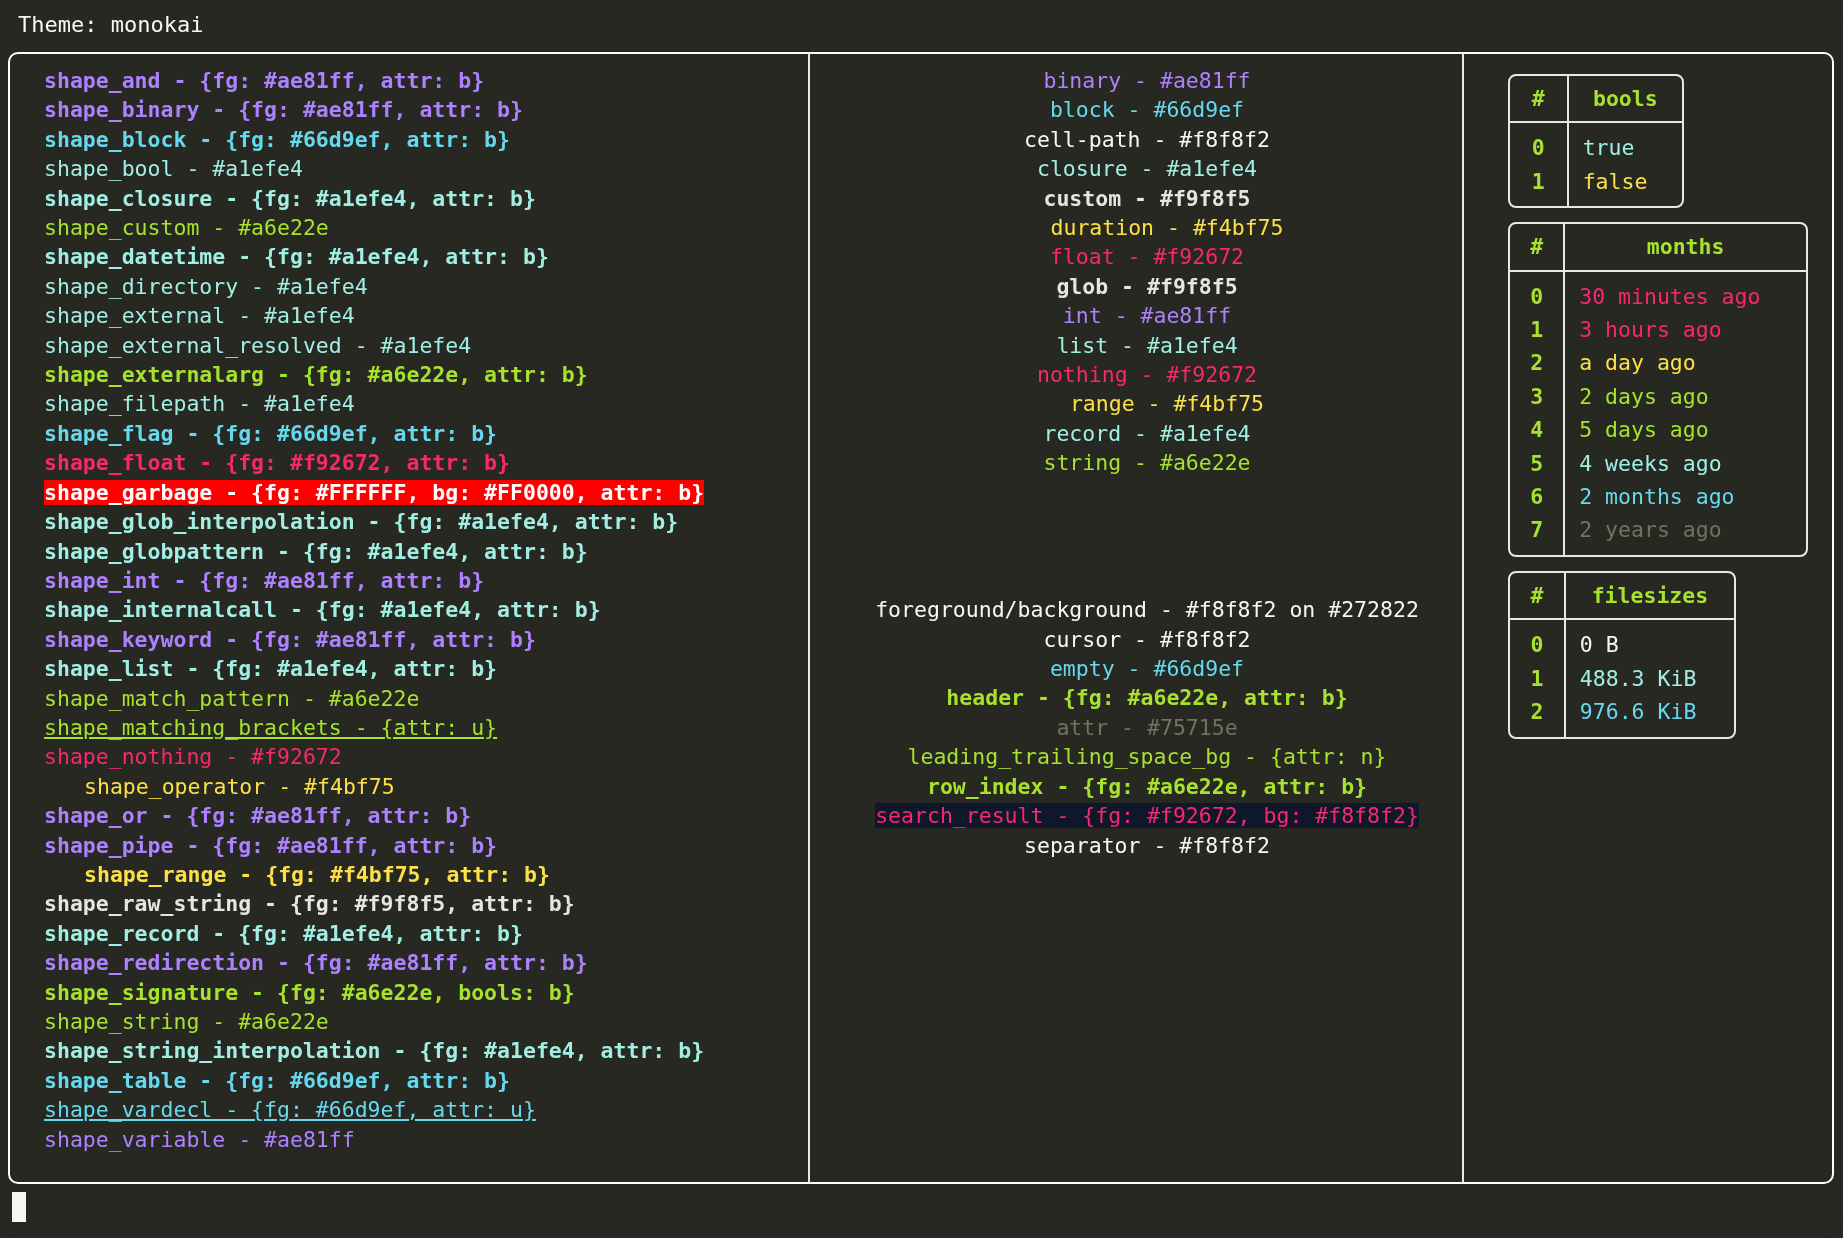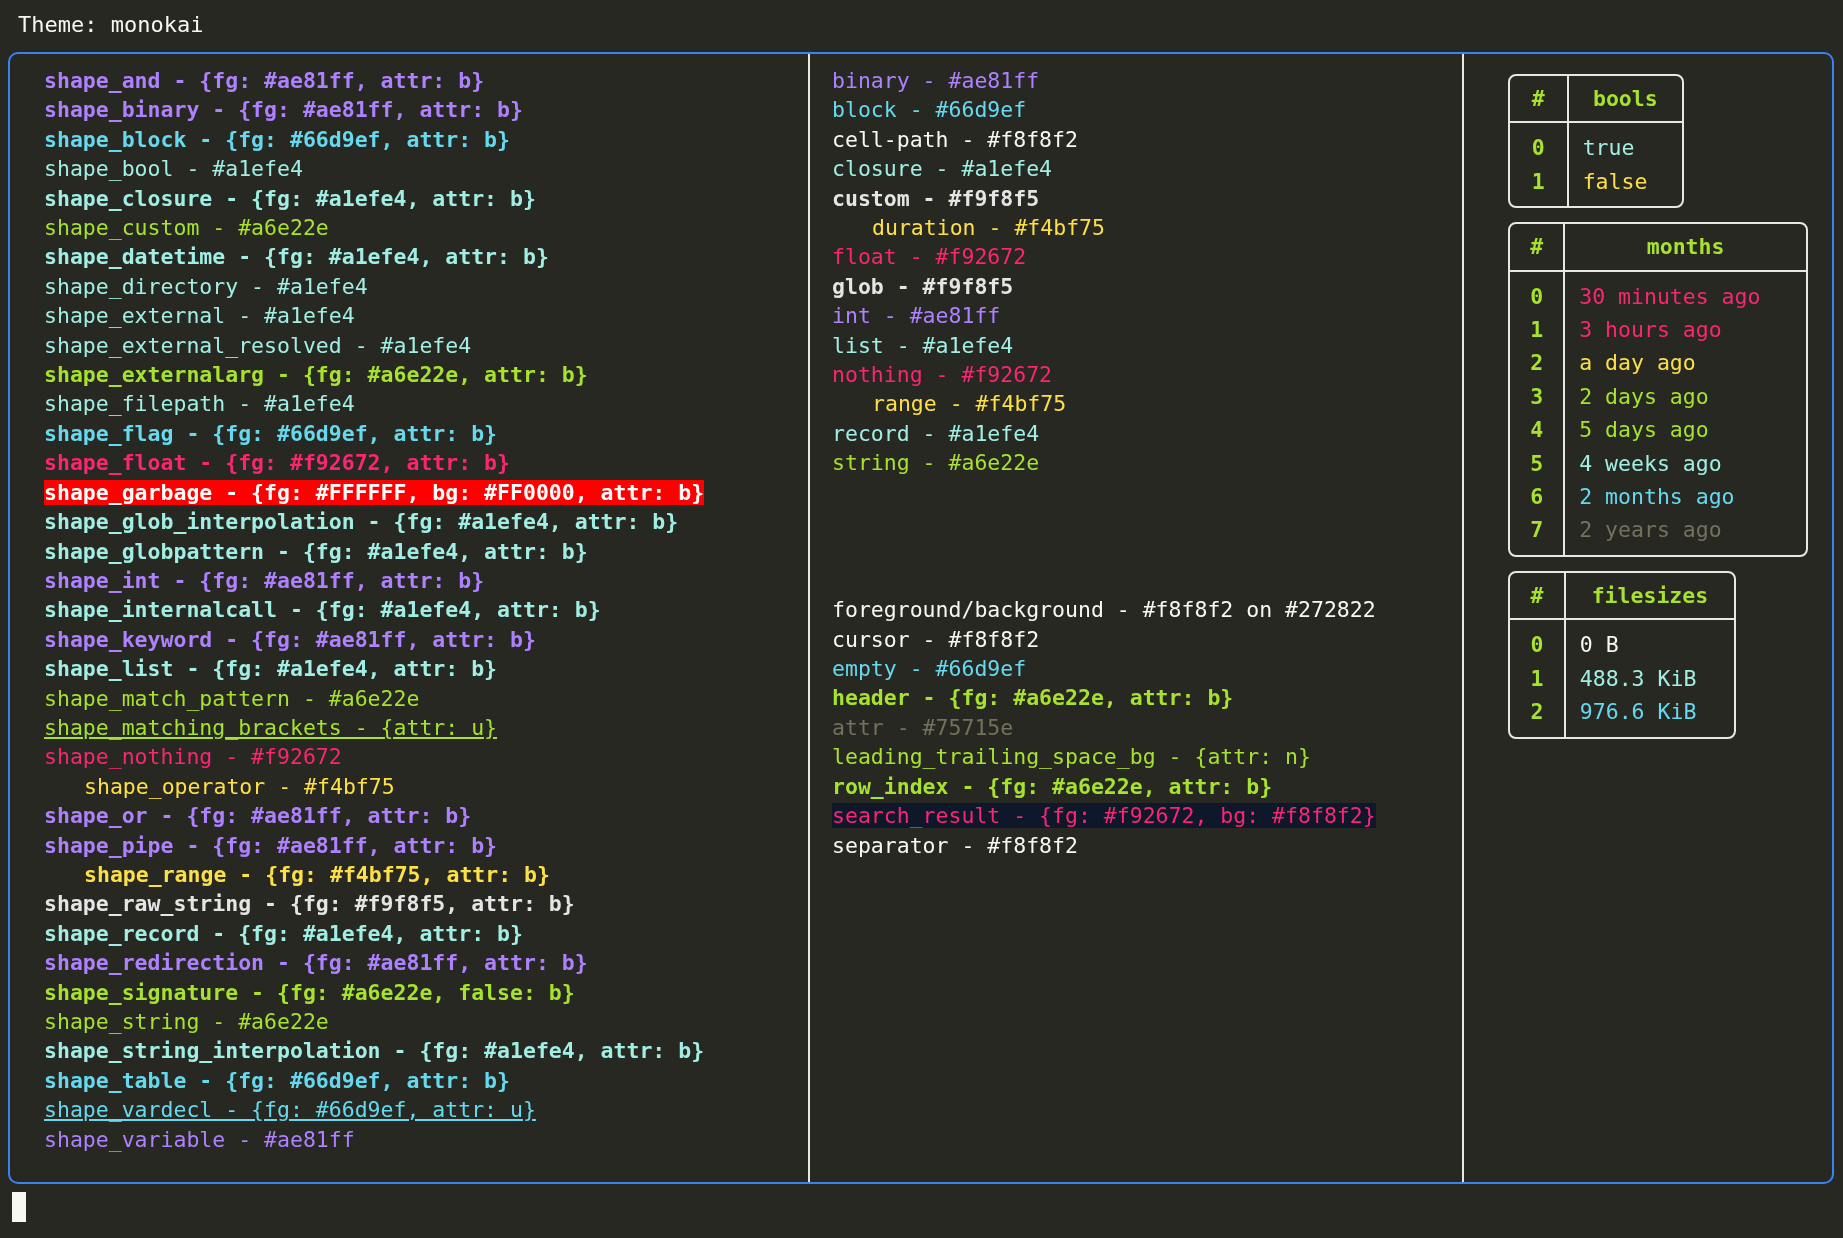--- a/index.html
+++ b/index.html
@@ -39,34 +39,34 @@
     white-space: pre;
   }
 
   
   .outer-panel {
     position: absolute;
     left: 8px;
     top: 52px;
     width: 1826px;
     height: 1132px;
-    border: 2px solid #3b82f6;
+    border: 2px solid #ffffff;
     border-radius: 10px;
     box-sizing: border-box;
     display: flex;
     flex-direction: row;
   }
 
   .col {
     box-sizing: border-box;
     position: relative;
     overflow: hidden;
   }
   .col-left  { width: 798px; padding: 12px 0 0 34px; }
-  .col-mid   { width: 654px; padding: 12px 0 0 22px; border-left: 2px solid #e8e8e0; }
+  .col-mid   { width: 654px; padding: 12px 0 0 22px; border-left: 2px solid #e8e8e0; text-align: center; }
   .col-right { flex: 1;      padding: 6px 0 0 22px; border-left: 2px solid #e8e8e0; }
 
   .line {
     white-space: pre;
     font-size: 21.5px;
     line-height: 29.4px;
     letter-spacing: 0px;
   }
   .spacer { height: 29.4px; }
 
@@ -179,21 +179,21 @@
       <div class="line c-green">shape_match_pattern - #a6e22e</div>
       <div class="line u c-green">shape_matching_brackets - {attr: u}</div>
       <div class="line c-pink">shape_nothing - #f92672</div>
       <div class="line c-orange">shape_operator - #f4bf75</div>
       <div class="line b c-purple">shape_or - {fg: #ae81ff, attr: b}</div>
       <div class="line b c-purple">shape_pipe - {fg: #ae81ff, attr: b}</div>
       <div class="line b c-orange">shape_range - {fg: #f4bf75, attr: b}</div>
       <div class="line b c-white2">shape_raw_string - {fg: #f9f8f5, attr: b}</div>
       <div class="line b c-cyan">shape_record - {fg: #a1efe4, attr: b}</div>
       <div class="line b c-purple">shape_redirection - {fg: #ae81ff, attr: b}</div>
-      <div class="line b c-green">shape_signature - {fg: #a6e22e, false: b}</div>
+      <div class="line b c-green">shape_signature - {fg: #a6e22e, bools: b}</div>
       <div class="line c-green">shape_string - #a6e22e</div>
       <div class="line b c-cyan">shape_string_interpolation - {fg: #a1efe4, attr: b}</div>
       <div class="line b c-blue">shape_table - {fg: #66d9ef, attr: b}</div>
       <div class="line u c-blue">shape_vardecl - {fg: #66d9ef, attr: u}</div>
       <div class="line c-purple">shape_variable - #ae81ff</div>
     </div>
 
     <div class="col col-mid">
       <div class="line c-purple">binary - #ae81ff</div>
       <div class="line c-blue">block - #66d9ef</div>

